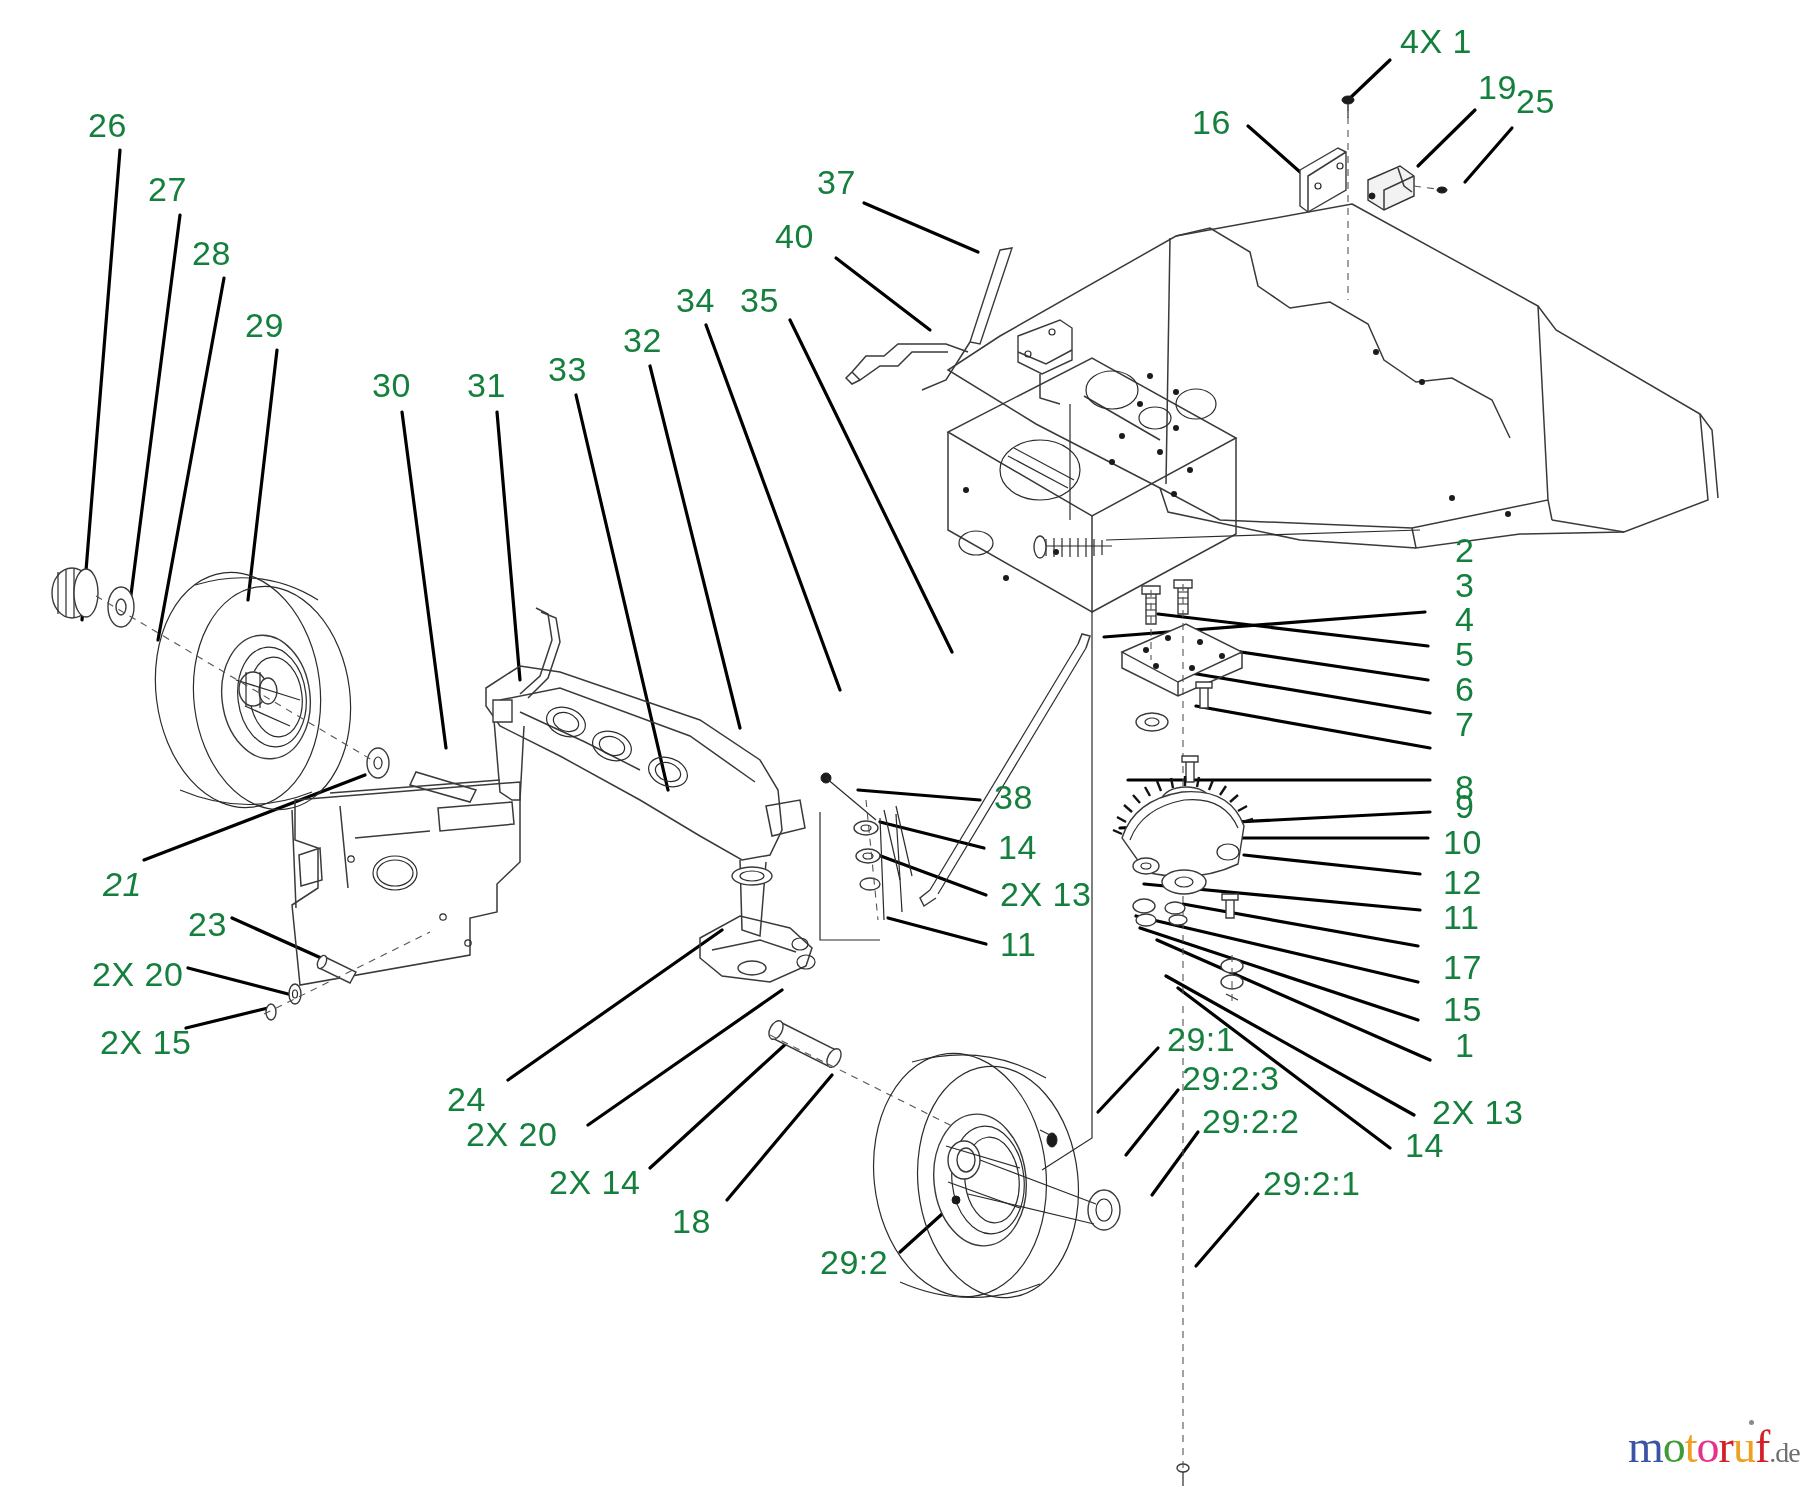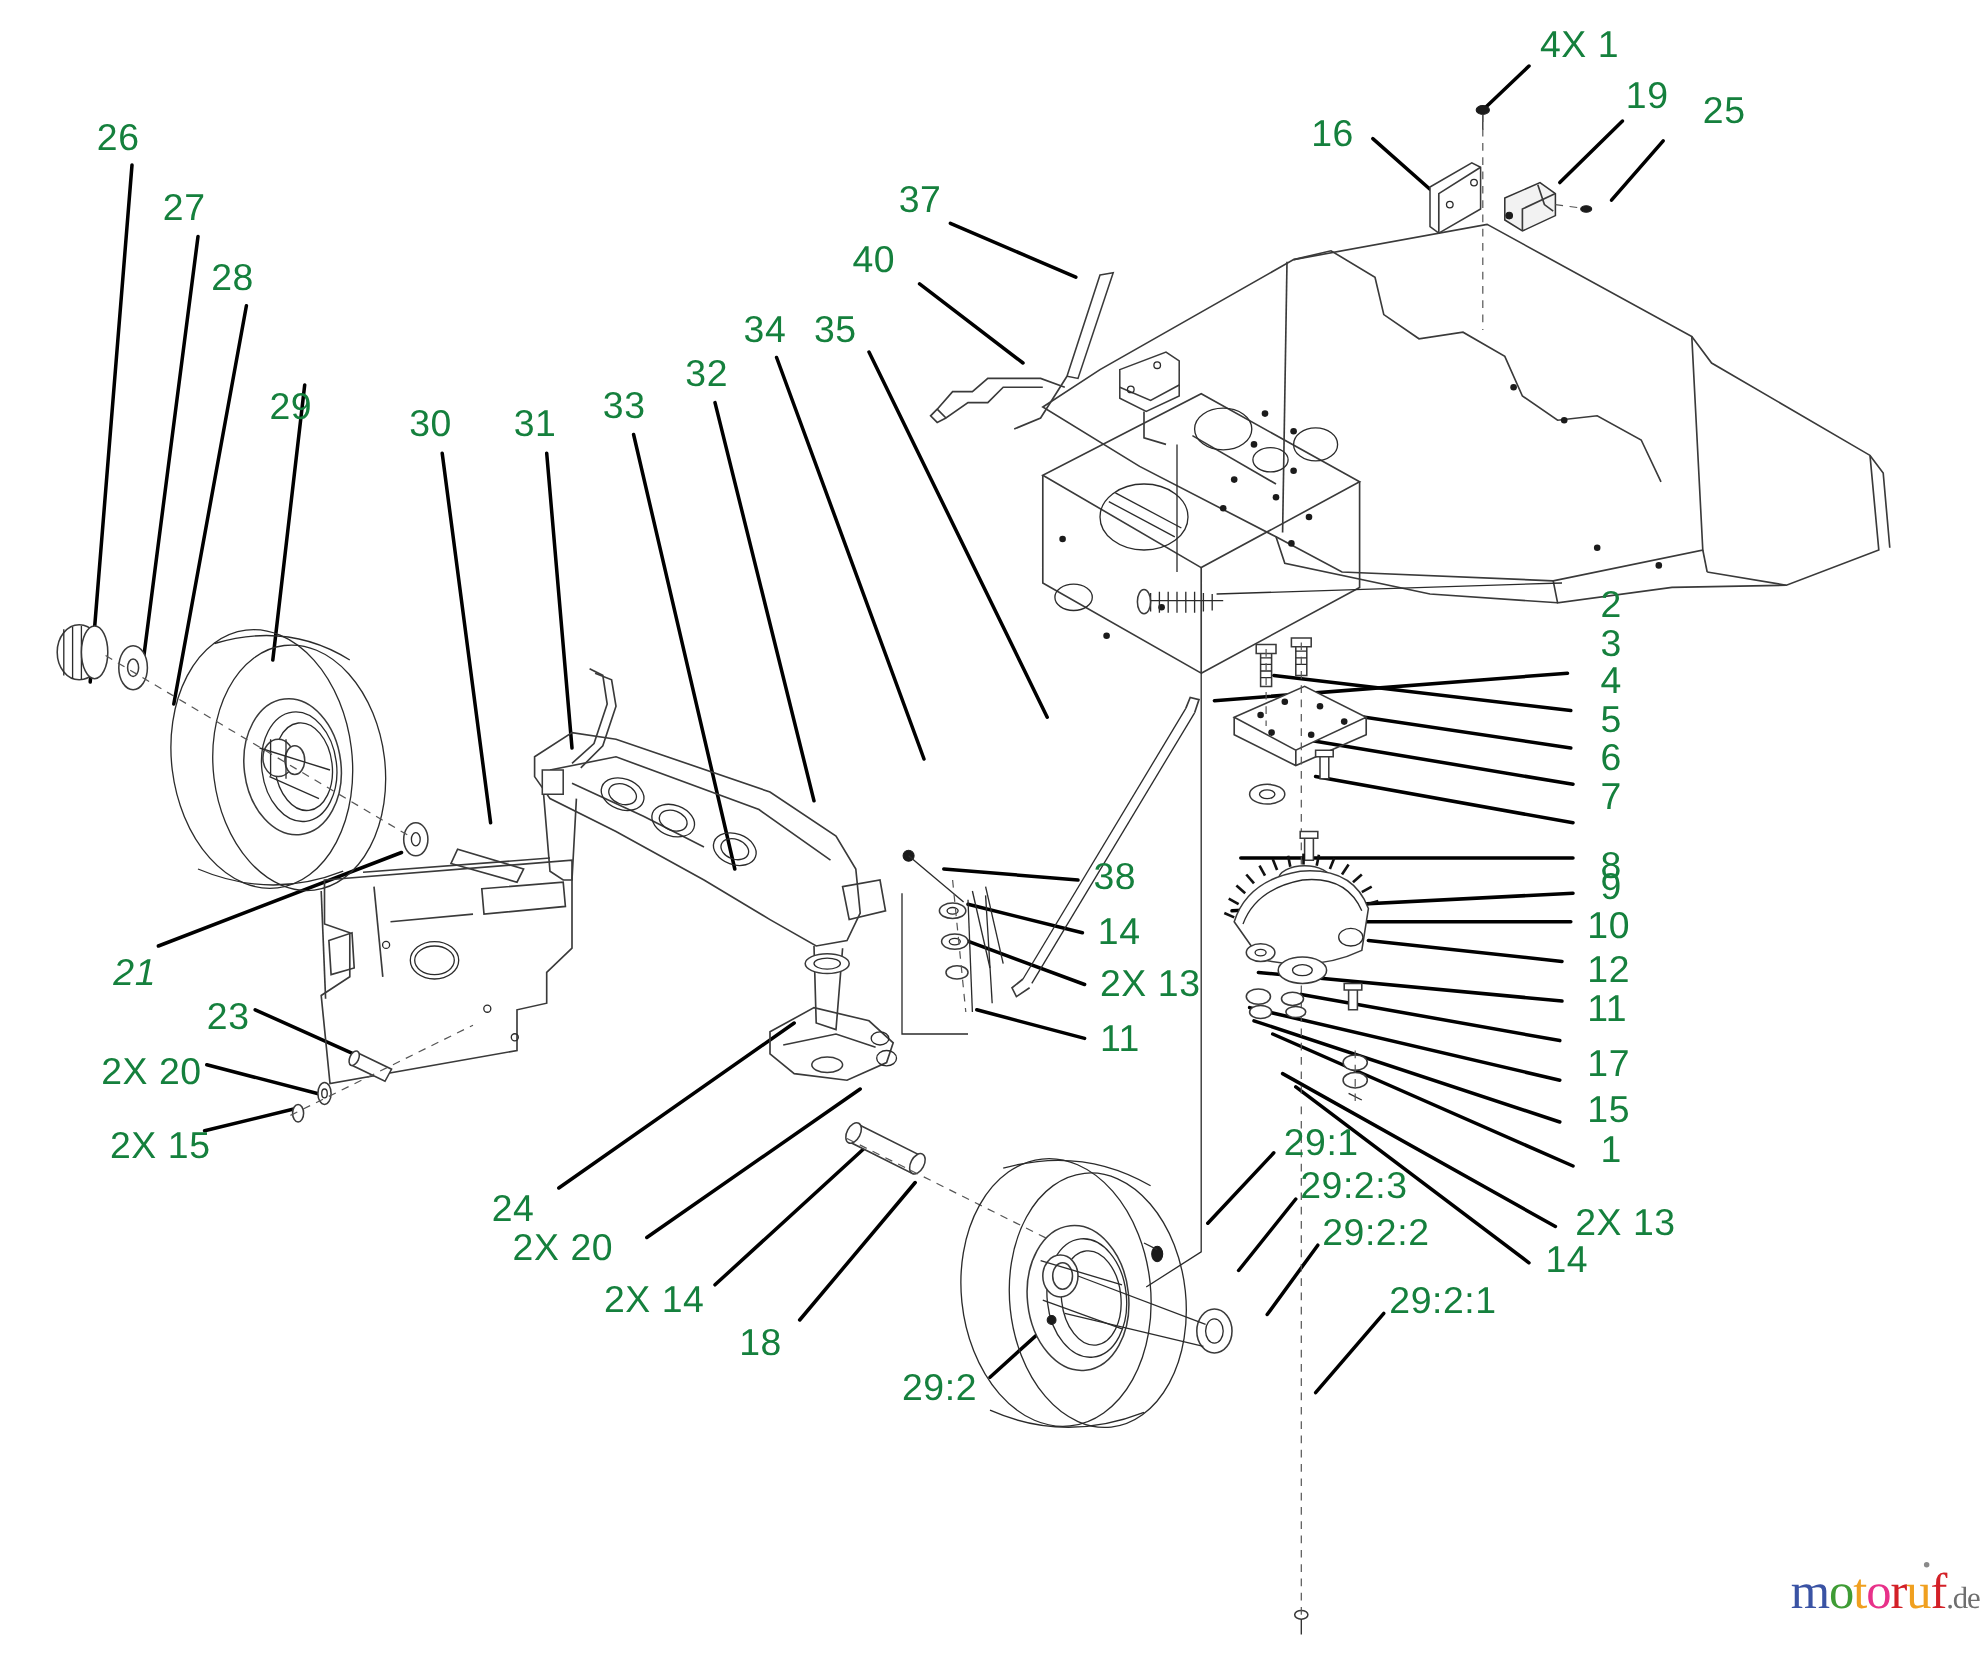--- a/index.html
+++ b/index.html
@@ -438,33 +438,33 @@
     </g>
 
     <path class="LT" d="M880 818 L 884 920"></path>
     <path class="LT" d="M896 814 L 902 912"></path>
   </svg>
 
   <div id="callout-layer">
       <div class="callout" style="left: 88px; top: 108px;">26</div>
       <div class="callout" style="left: 148px; top: 172px;">27</div>
       <div class="callout" style="left: 192px; top: 236px;">28</div>
-      <div class="callout" style="left: 245px; top: 308px; margin-top: 45px;">29</div>
+      <div class="callout" style="left: 245px; top: 308px;">29</div>
       <div class="callout" style="left: 372px; top: 368px;">30</div>
       <div class="callout" style="left: 467px; top: 368px;">31</div>
       <div class="callout" style="left: 548px; top: 352px;">33</div>
       <div class="callout" style="left: 623px; top: 323px;">32</div>
       <div class="callout" style="left: 676px; top: 283px;">34</div>
       <div class="callout" style="left: 740px; top: 283px;">35</div>
       <div class="callout" style="left: 775px; top: 219px;">40</div>
       <div class="callout" style="left: 817px; top: 165px;">37</div>
       <div class="callout" style="left: 1192px; top: 105px;">16</div>
       <div class="callout" style="left: 1400px; top: 24px;">4X 1</div>
       <div class="callout" style="left: 1478px; top: 70px;">19</div>
-      <div class="callout" style="left: 1516px; top: 84px; margin-left: 32px;">25</div>
+      <div class="callout" style="left: 1516px; top: 84px;">25</div>
       <div class="callout" style="left: 1455px; top: 533px;">2</div>
       <div class="callout" style="left: 1455px; top: 568px;">3</div>
       <div class="callout" style="left: 1455px; top: 602px;">4</div>
       <div class="callout" style="left: 1455px; top: 637px;">5</div>
       <div class="callout" style="left: 1455px; top: 672px;">6</div>
       <div class="callout" style="left: 1455px; top: 707px;">7</div>
       <div class="callout" style="left: 1455px; top: 770px;">8</div>
       <div class="callout" style="left: 1455px; top: 789px;">9</div>
       <div class="callout" style="left: 1443px; top: 825px;">10</div>
       <div class="callout" style="left: 1443px; top: 865px;">12</div>

